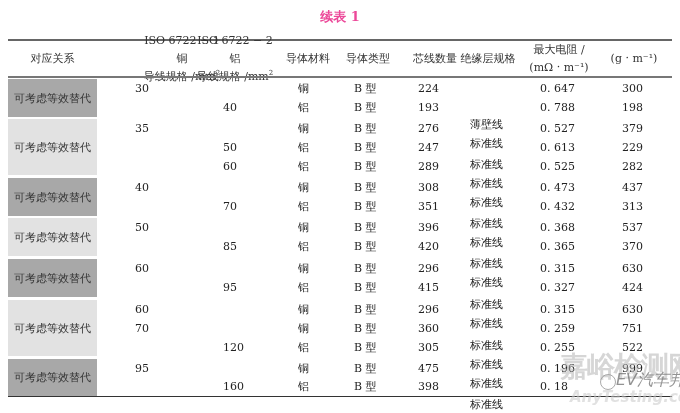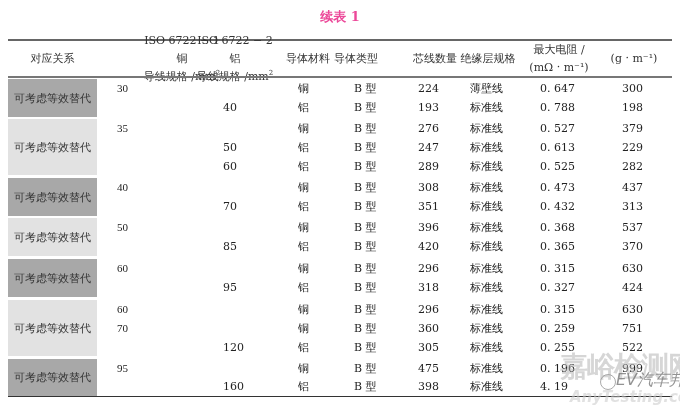--- a/index.html
+++ b/index.html
@@ -12,26 +12,26 @@
   .rule-bottom { position:absolute; left:8px; width:664px; top:396px; height:1px; background:#333; }
   .hcell { position:absolute; top:41px; height:35px; display:flex; flex-direction:column;
            justify-content:center; align-items:center; font-size:11px; line-height:18px; color:#333; text-align:center; }
   .hcell sup, .hcell .sup { font-size:7px; vertical-align:super; line-height:0; }
   .rel { position:absolute; left:8px; width:89px; display:flex; align-items:center; justify-content:center;
          font-size:11px; color:#333; }
   .rel.dark { background:#a8a8a8; }
   .rel.light { background:#e2e2e2; }
   .row { position:absolute; left:0; width:680px; height:19px; font-size:11px; line-height:19px; color:#222; }
   .c { position:absolute; top:0; }
-  .c-cu { left:117px;font-family:Liberation Serif, serif; }
+  .c-cu { left:135px; }
   .c-al { left:223px; }
   .c-mat { left:298px; }
   .c-type { left:354px; }
   .c-cores { left:418px; }
-  .c-ins { left:470px; }
+  .c-ins { left:470px;margin-top:36px; }
   .c-res { left:540px; }
   .c-mass { left:622px; }
   .watermark { position:absolute; left:560px; top:348px; width:120px; height:60px; pointer-events:none; }
   .wm-big { position:absolute; left:0; top:0; font-size:28px; font-weight:bold; color:rgba(180,180,180,0.55);
             font-family:"DejaVu Sans", sans-serif; letter-spacing:-1px; white-space:nowrap; }
   .wm-small { position:absolute; left:56px; top:22px; font-size:16px; color:rgba(120,120,120,0.8);
               font-family:"DejaVu Sans", sans-serif; font-style:italic; white-space:nowrap; }
   .wm-circle { position:absolute; left:40px; top:26px; width:14px; height:14px; border:1px solid rgba(150,150,150,0.8);
                border-radius:50%; }
   .wm-url { position:absolute; left:10px; top:40px; font-size:15px; font-style:italic; font-weight:bold;
@@ -50,21 +50,21 @@
   <span>ISO 6722 − 1 铜</span>
   <span><span>导线规格 /mm</span><span class="sup">2</span></span>
 </div>
 <div class="hcell" style="left:190px;width:90px;">
   <span>ISO 6722 − 2 铝</span>
   <span><span>导线规格 /mm</span><span class="sup">2</span></span>
 </div>
 <div class="hcell" style="left:278px;width:60px;">
   <span>导体材料</span>
 </div>
-<div class="hcell" style="left:326px;width:60px;">
+<div class="hcell" style="left:338px;width:60px;">
   <span>导体类型</span>
 </div>
 <div class="hcell" style="left:398px;width:58px;margin-left:8px;">
   <span>芯线数量</span>
 </div>
 <div class="hcell" style="left:456px;width:64px;">
   <span>绝缘层规格</span>
 </div>
 <div class="hcell" style="left:522px;width:74px;">
   <span>最大电阻 /</span>
@@ -183,21 +183,21 @@
   <span class="c c-cores">296</span>
   <span class="c c-ins">标准线</span>
   <span class="c c-res">0. 315</span>
   <span class="c c-mass">630</span>
 </div>
 <div class="row" style="top:278px;">
   <span class="c c-cu"></span>
   <span class="c c-al">95</span>
   <span class="c c-mat">铝</span>
   <span class="c c-type">B 型</span>
-  <span class="c c-cores">318</span>
+  <span class="c c-cores">415</span>
   <span class="c c-ins">标准线</span>
   <span class="c c-res">0. 327</span>
   <span class="c c-mass">424</span>
 </div>
 
 <div class="rel light" style="top:300px;height:56px;">可考虑等效替代</div>
 <div class="row" style="top:300px;">
   <span class="c c-cu">60</span>
   <span class="c c-al"></span>
   <span class="c c-mat">铜</span>
@@ -239,21 +239,21 @@
   <span class="c c-res">0. 196</span>
   <span class="c c-mass">999</span>
 </div>
 <div class="row" style="top:377px;">
   <span class="c c-cu"></span>
   <span class="c c-al">160</span>
   <span class="c c-mat">铝</span>
   <span class="c c-type">B 型</span>
   <span class="c c-cores">398</span>
   <span class="c c-ins">标准线</span>
-  <span class="c c-res">4. 19</span>
+  <span class="c c-res">0. 18</span>
   <span class="c c-mass"></span>
 </div>
 
 <div class="rule-bottom"></div>
 
 <div class="watermark">
   <span class="wm-big">嘉峪检测网</span>
   <span class="wm-circle"></span>
   <span class="wm-small">EV汽车邦</span>
   <span class="wm-url">AnyTesting.com</span>

